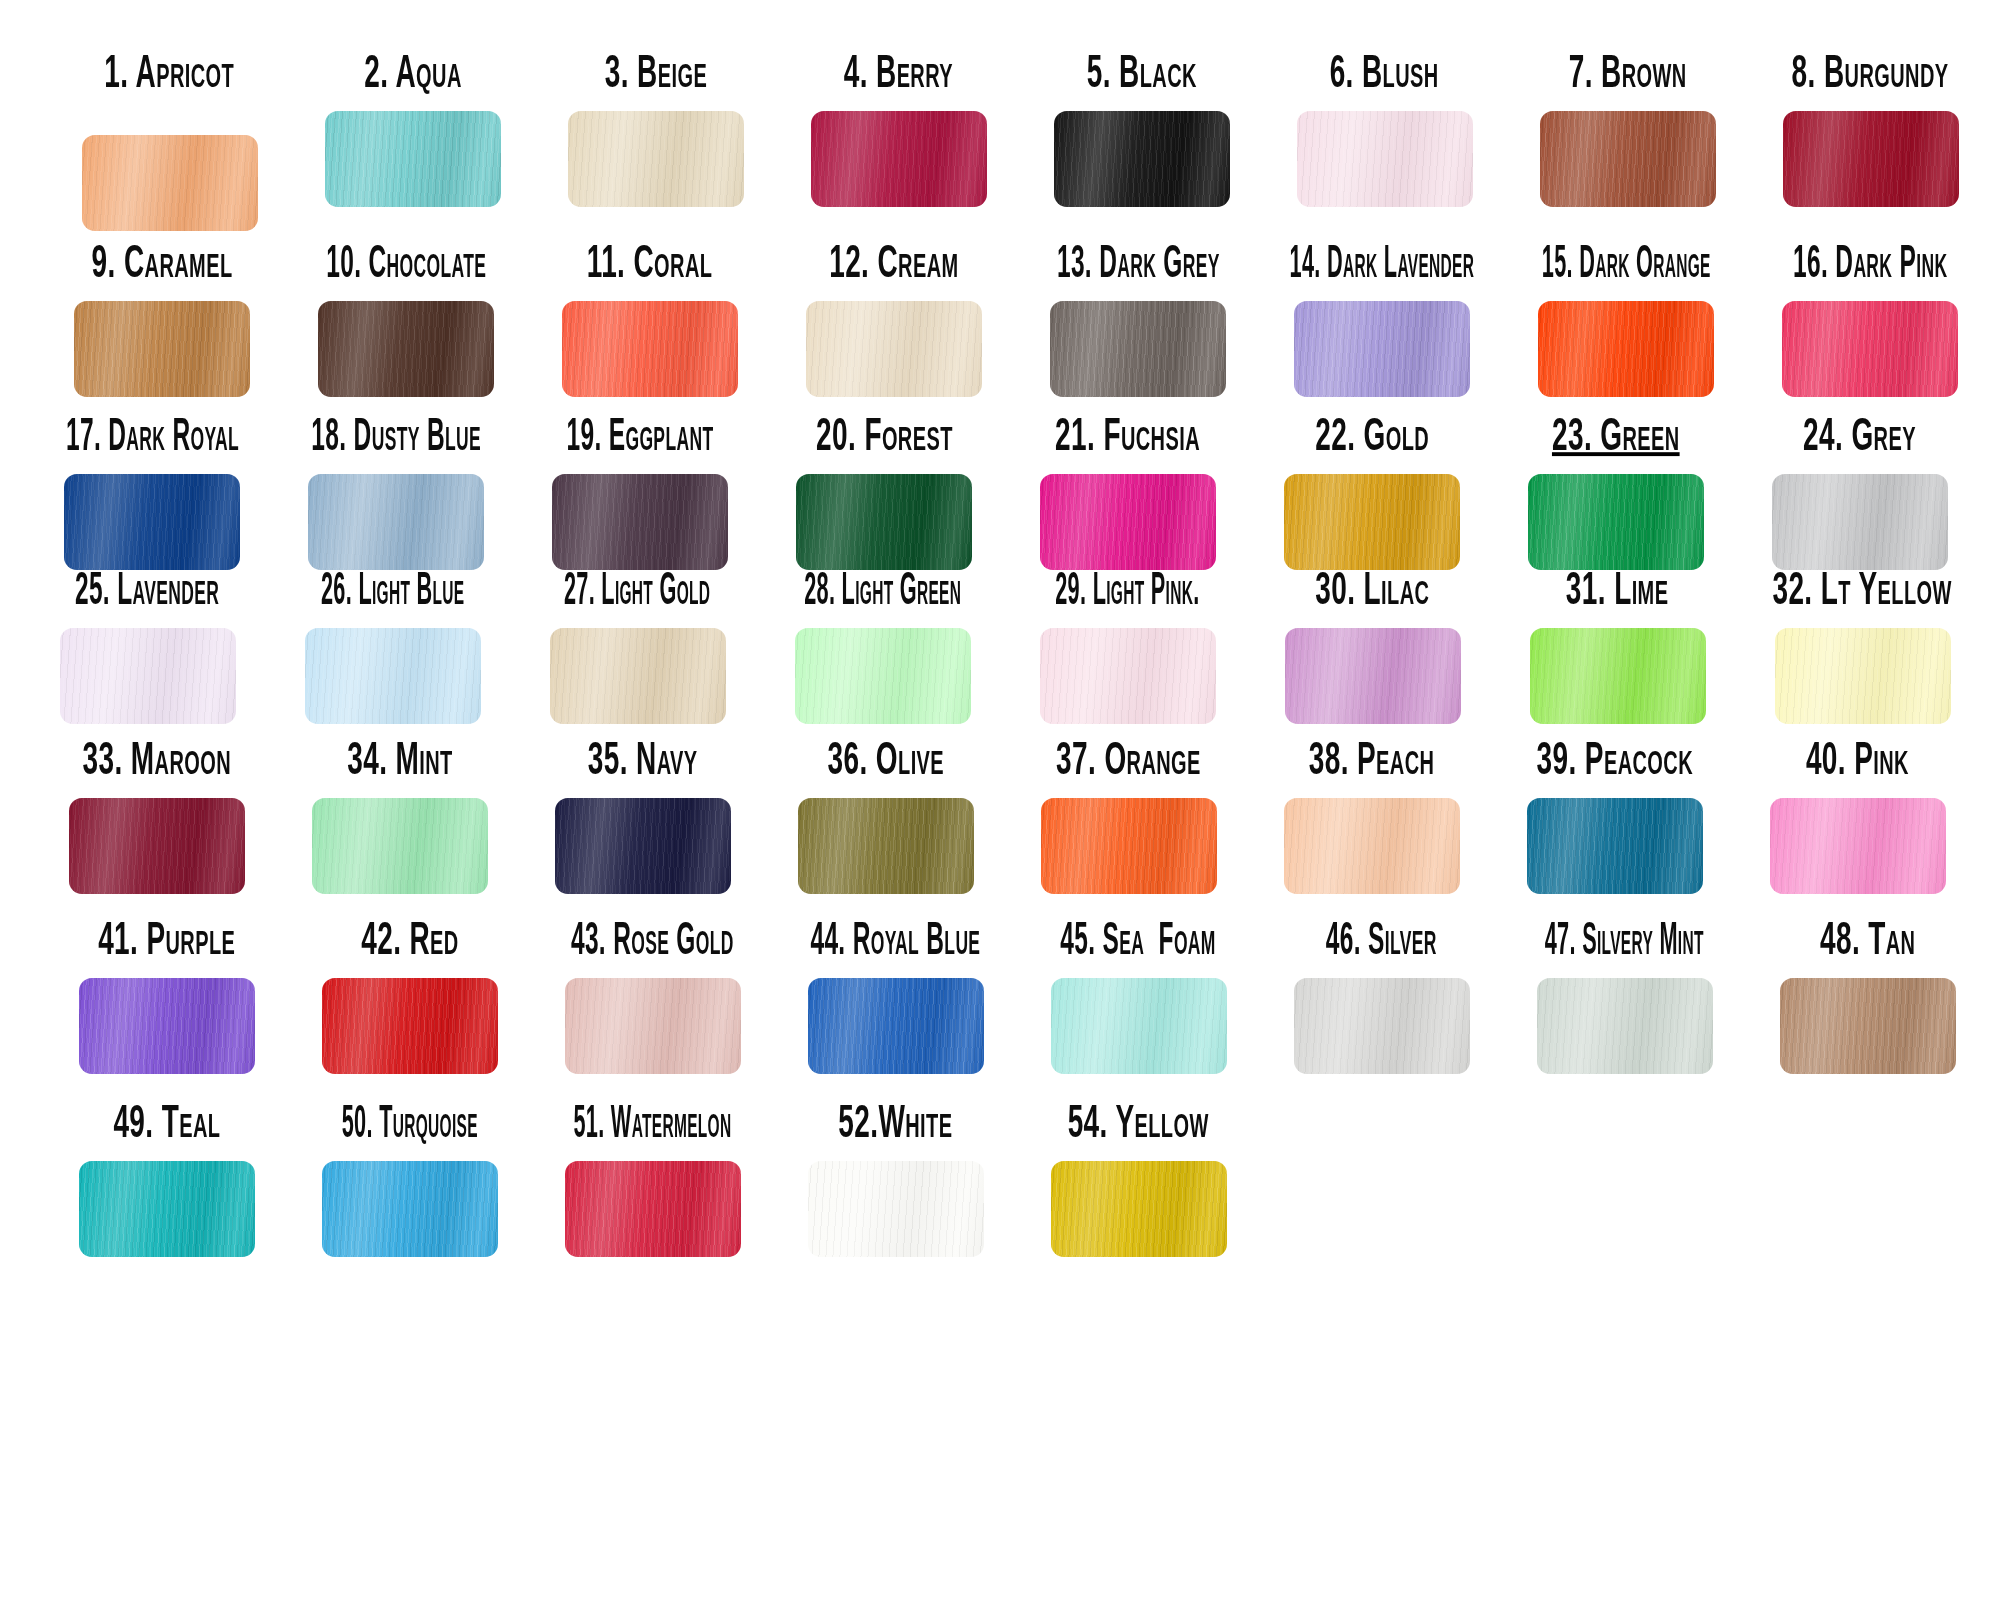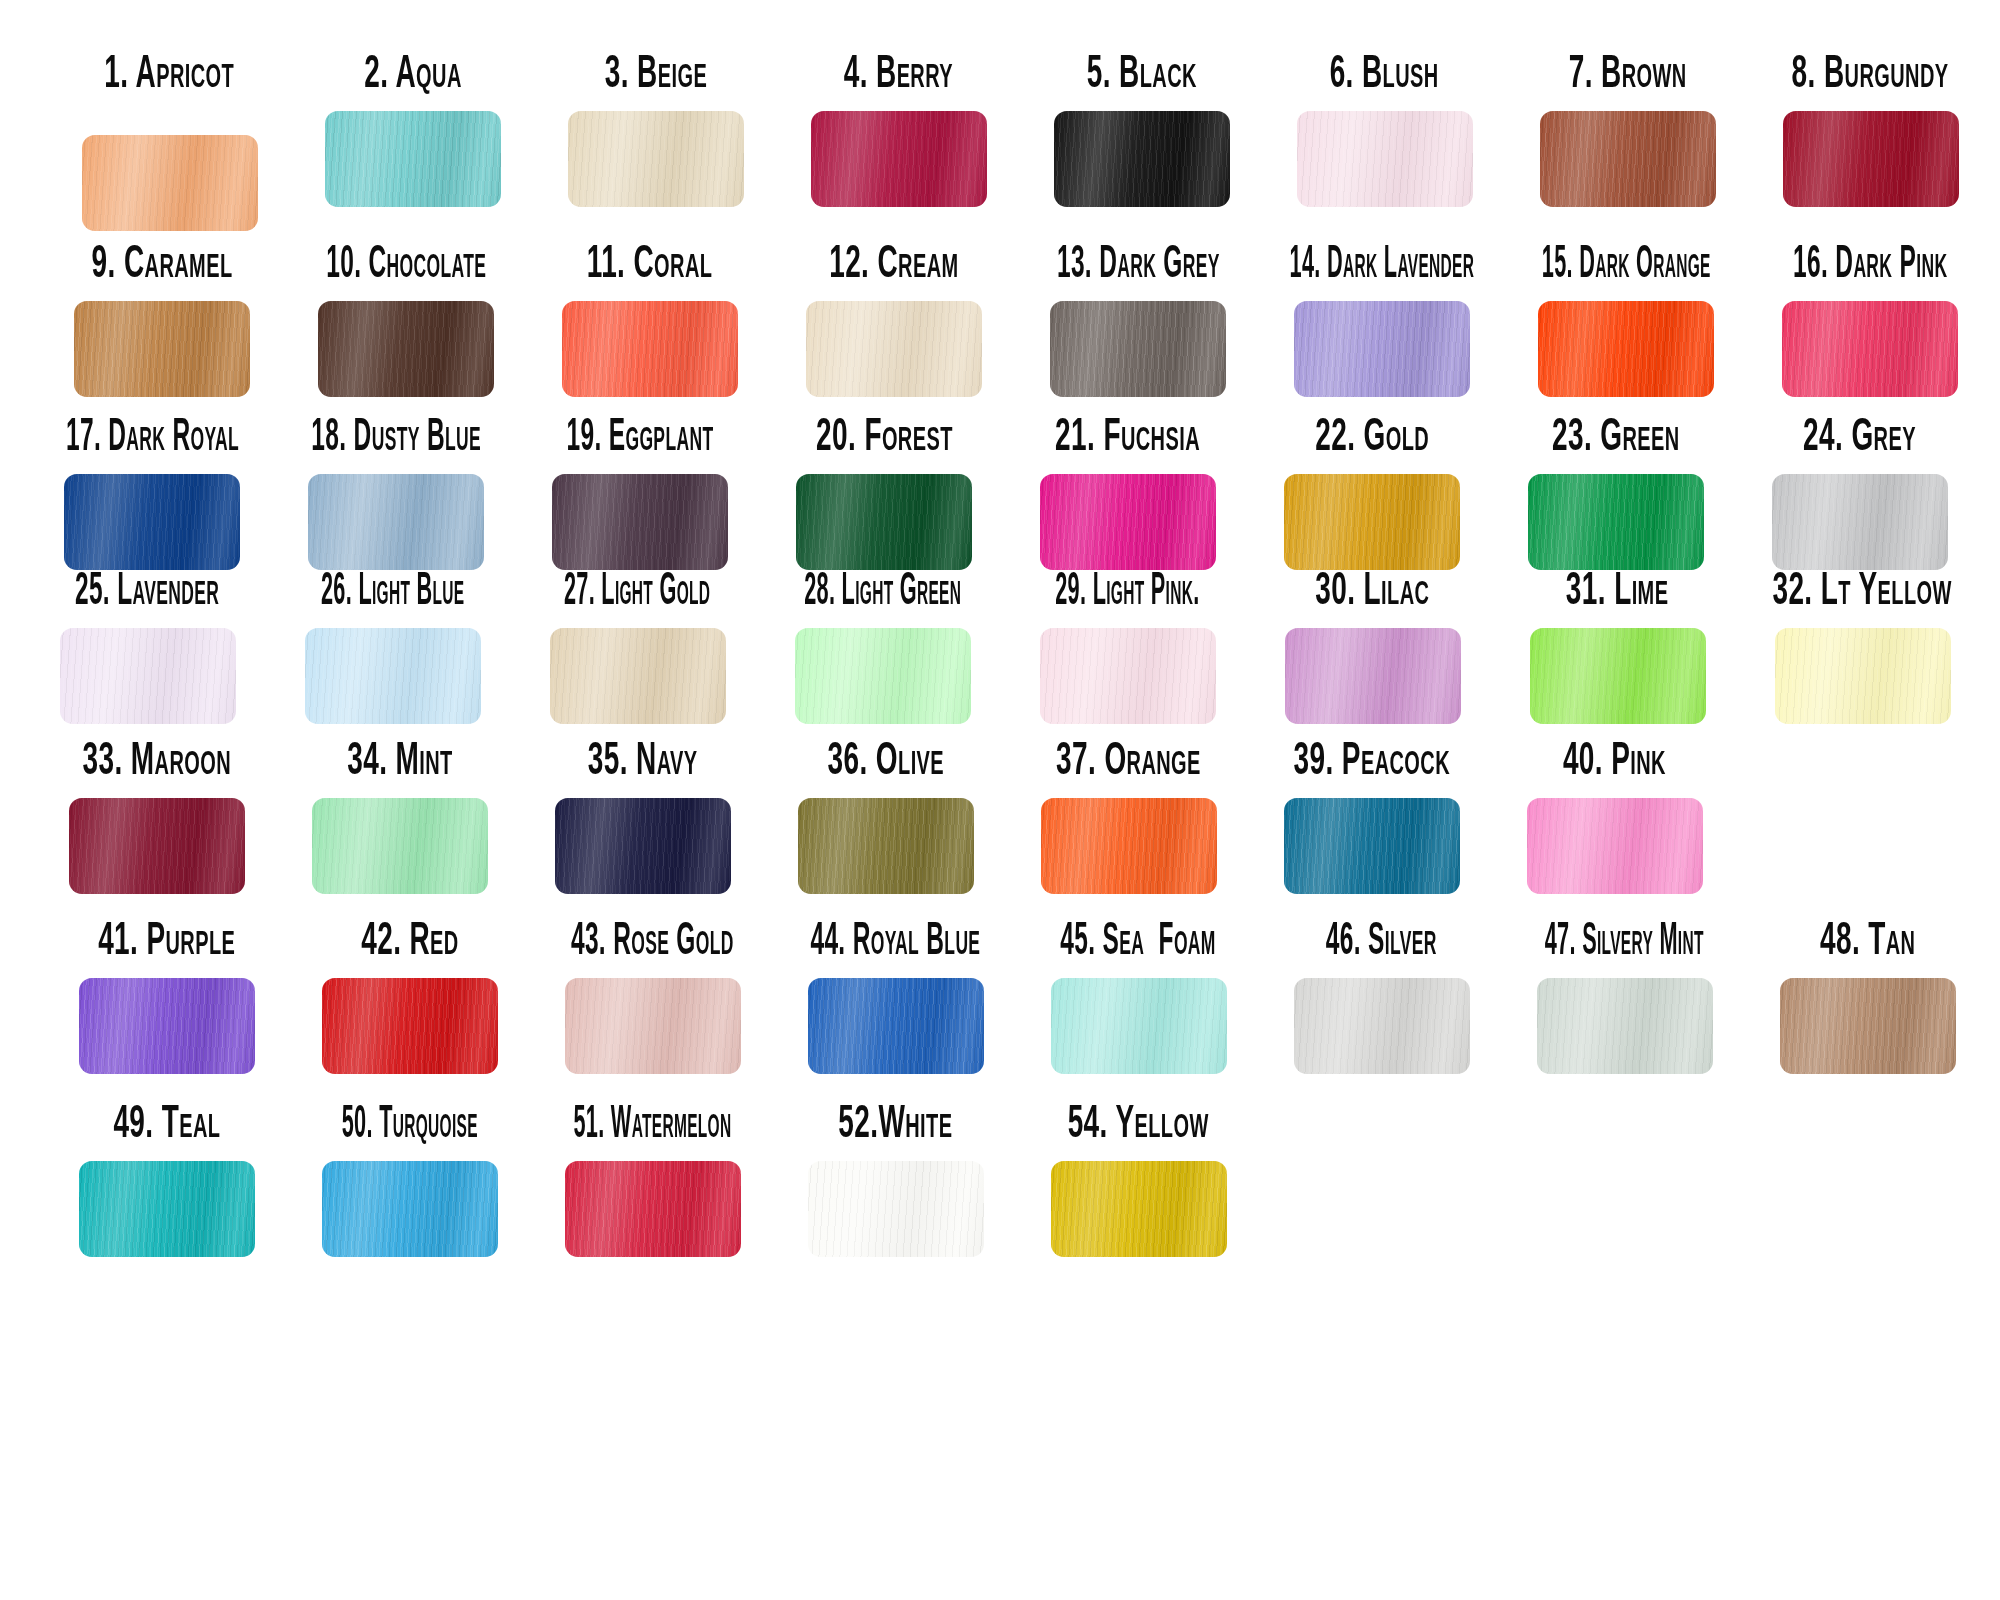--- a/index.html
+++ b/index.html
@@ -312,21 +312,21 @@
         </div>
       </div>
       <div class="cell" style="width: 244px;">
         <div class="label">22. Gold</div>
         <div class="swatch-wrap">
           <div class="swatch mid" title="Gold" style="background: rgb(215, 157, 17);">
             <div class="swatch-edge"></div>
           </div>
         </div>
       </div>
-      <div class="cell" style="width: 244px;">
+      <div class="cell" style="width: 244px; text-decoration: underline;">
         <div class="label">23. Green</div>
         <div class="swatch-wrap">
           <div class="swatch mid" title="Green" style="background: rgb(4, 150, 70);">
             <div class="swatch-edge"></div>
           </div>
         </div>
       </div>
       <div class="cell" style="width: 244px;">
         <div class="label">24. Grey</div>
         <div class="swatch-wrap">
@@ -437,20 +437,28 @@
       </div>
       <div class="cell" style="width: 243px;">
         <div class="label">37. Orange</div>
         <div class="swatch-wrap">
           <div class="swatch mid" title="Orange" style="background: rgb(251, 95, 32);">
             <div class="swatch-edge"></div>
           </div>
         </div>
       </div>
       <div class="cell" style="width: 243px;">
+        <div class="label">38. Peach</div>
+        <div class="swatch-wrap">
+          <div class="swatch light" title="Peach" style="background: rgb(248, 198, 163);">
+            <div class="swatch-edge"></div>
+          </div>
+        </div>
+      </div>
+      <div class="cell" style="width: 243px;">
         <div class="label">39. Peacock</div>
         <div class="swatch-wrap">
           <div class="swatch mid" title="Peacock" style="background: rgb(10, 109, 148);">
             <div class="swatch-edge"></div>
           </div>
         </div>
       </div>
       <div class="cell" style="width: 243px;">
         <div class="label">40. Pink</div>
         <div class="swatch-wrap">

